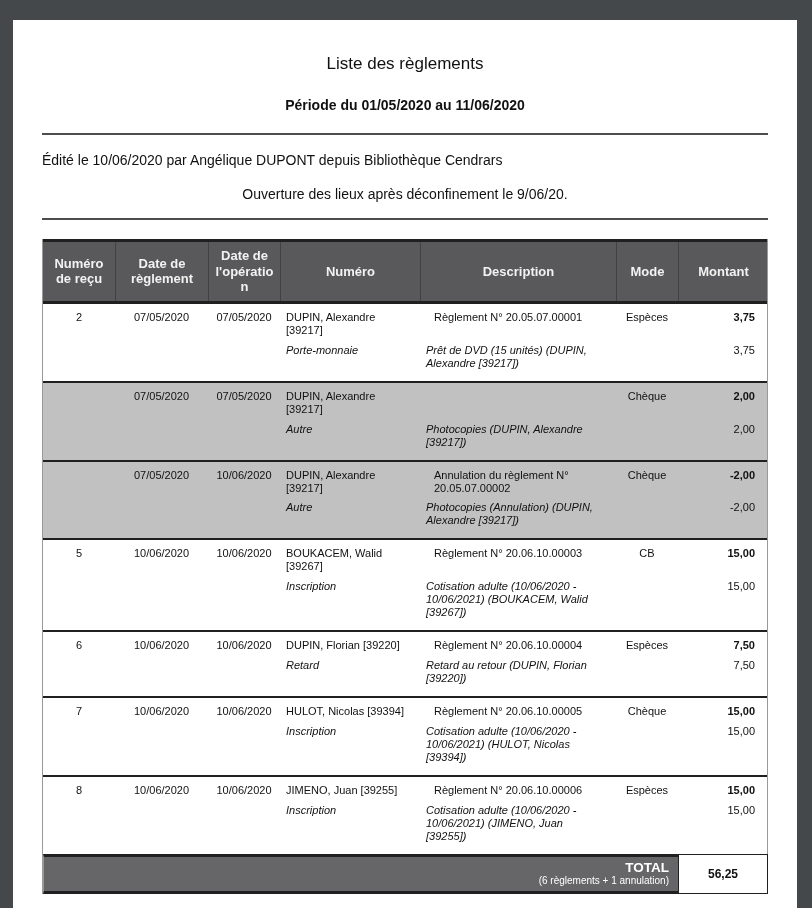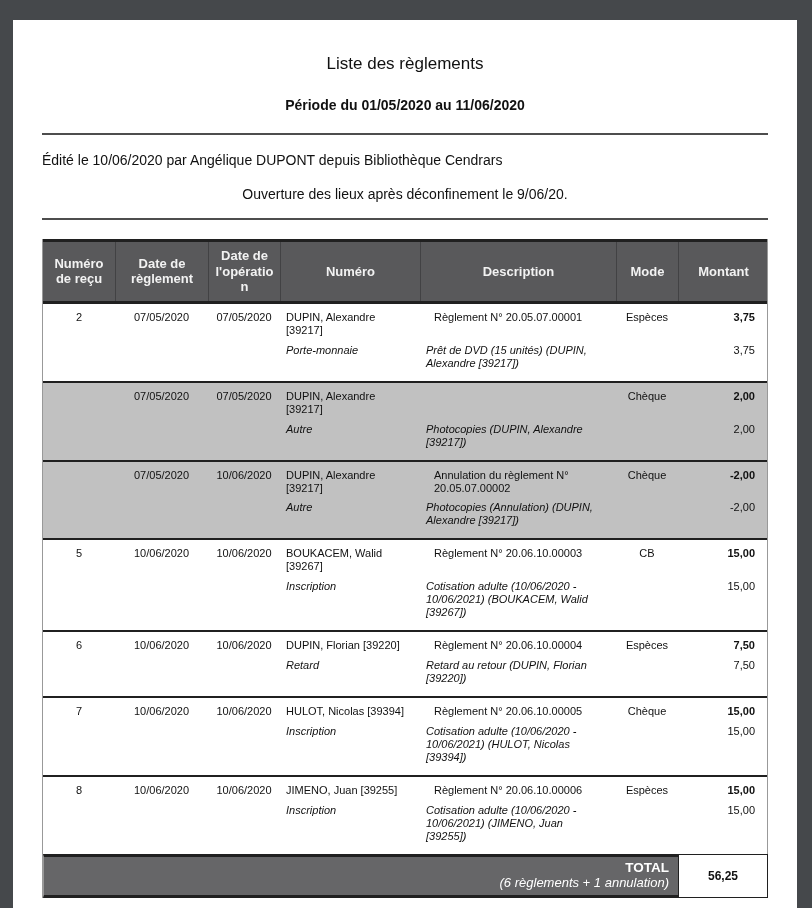--- a/index.html
+++ b/index.html
@@ -110,21 +110,21 @@
   .total-left {
     background: var(--total-bg);
     border-top: 3px solid var(--border-dark);
     border-bottom: 3px solid var(--border-dark);
     border-left: 1px solid var(--border-side);
     color: #ffffff;
     text-align: right;
     padding: 3px 9px 5px 6px;
   }
   .total-label { font-size: 13.5px; font-weight: bold; }
-  .total-note  { font-size: 13px; font-style: italic; }
+  .total-note  { font-size: 10px; }
   .total-amount-cell {
     background: #ffffff;
     border: 1px solid var(--border-dark);
     display: flex;
     align-items: center;
     justify-content: center;
     font-size: 12px;
     font-weight: bold;
   }
   

